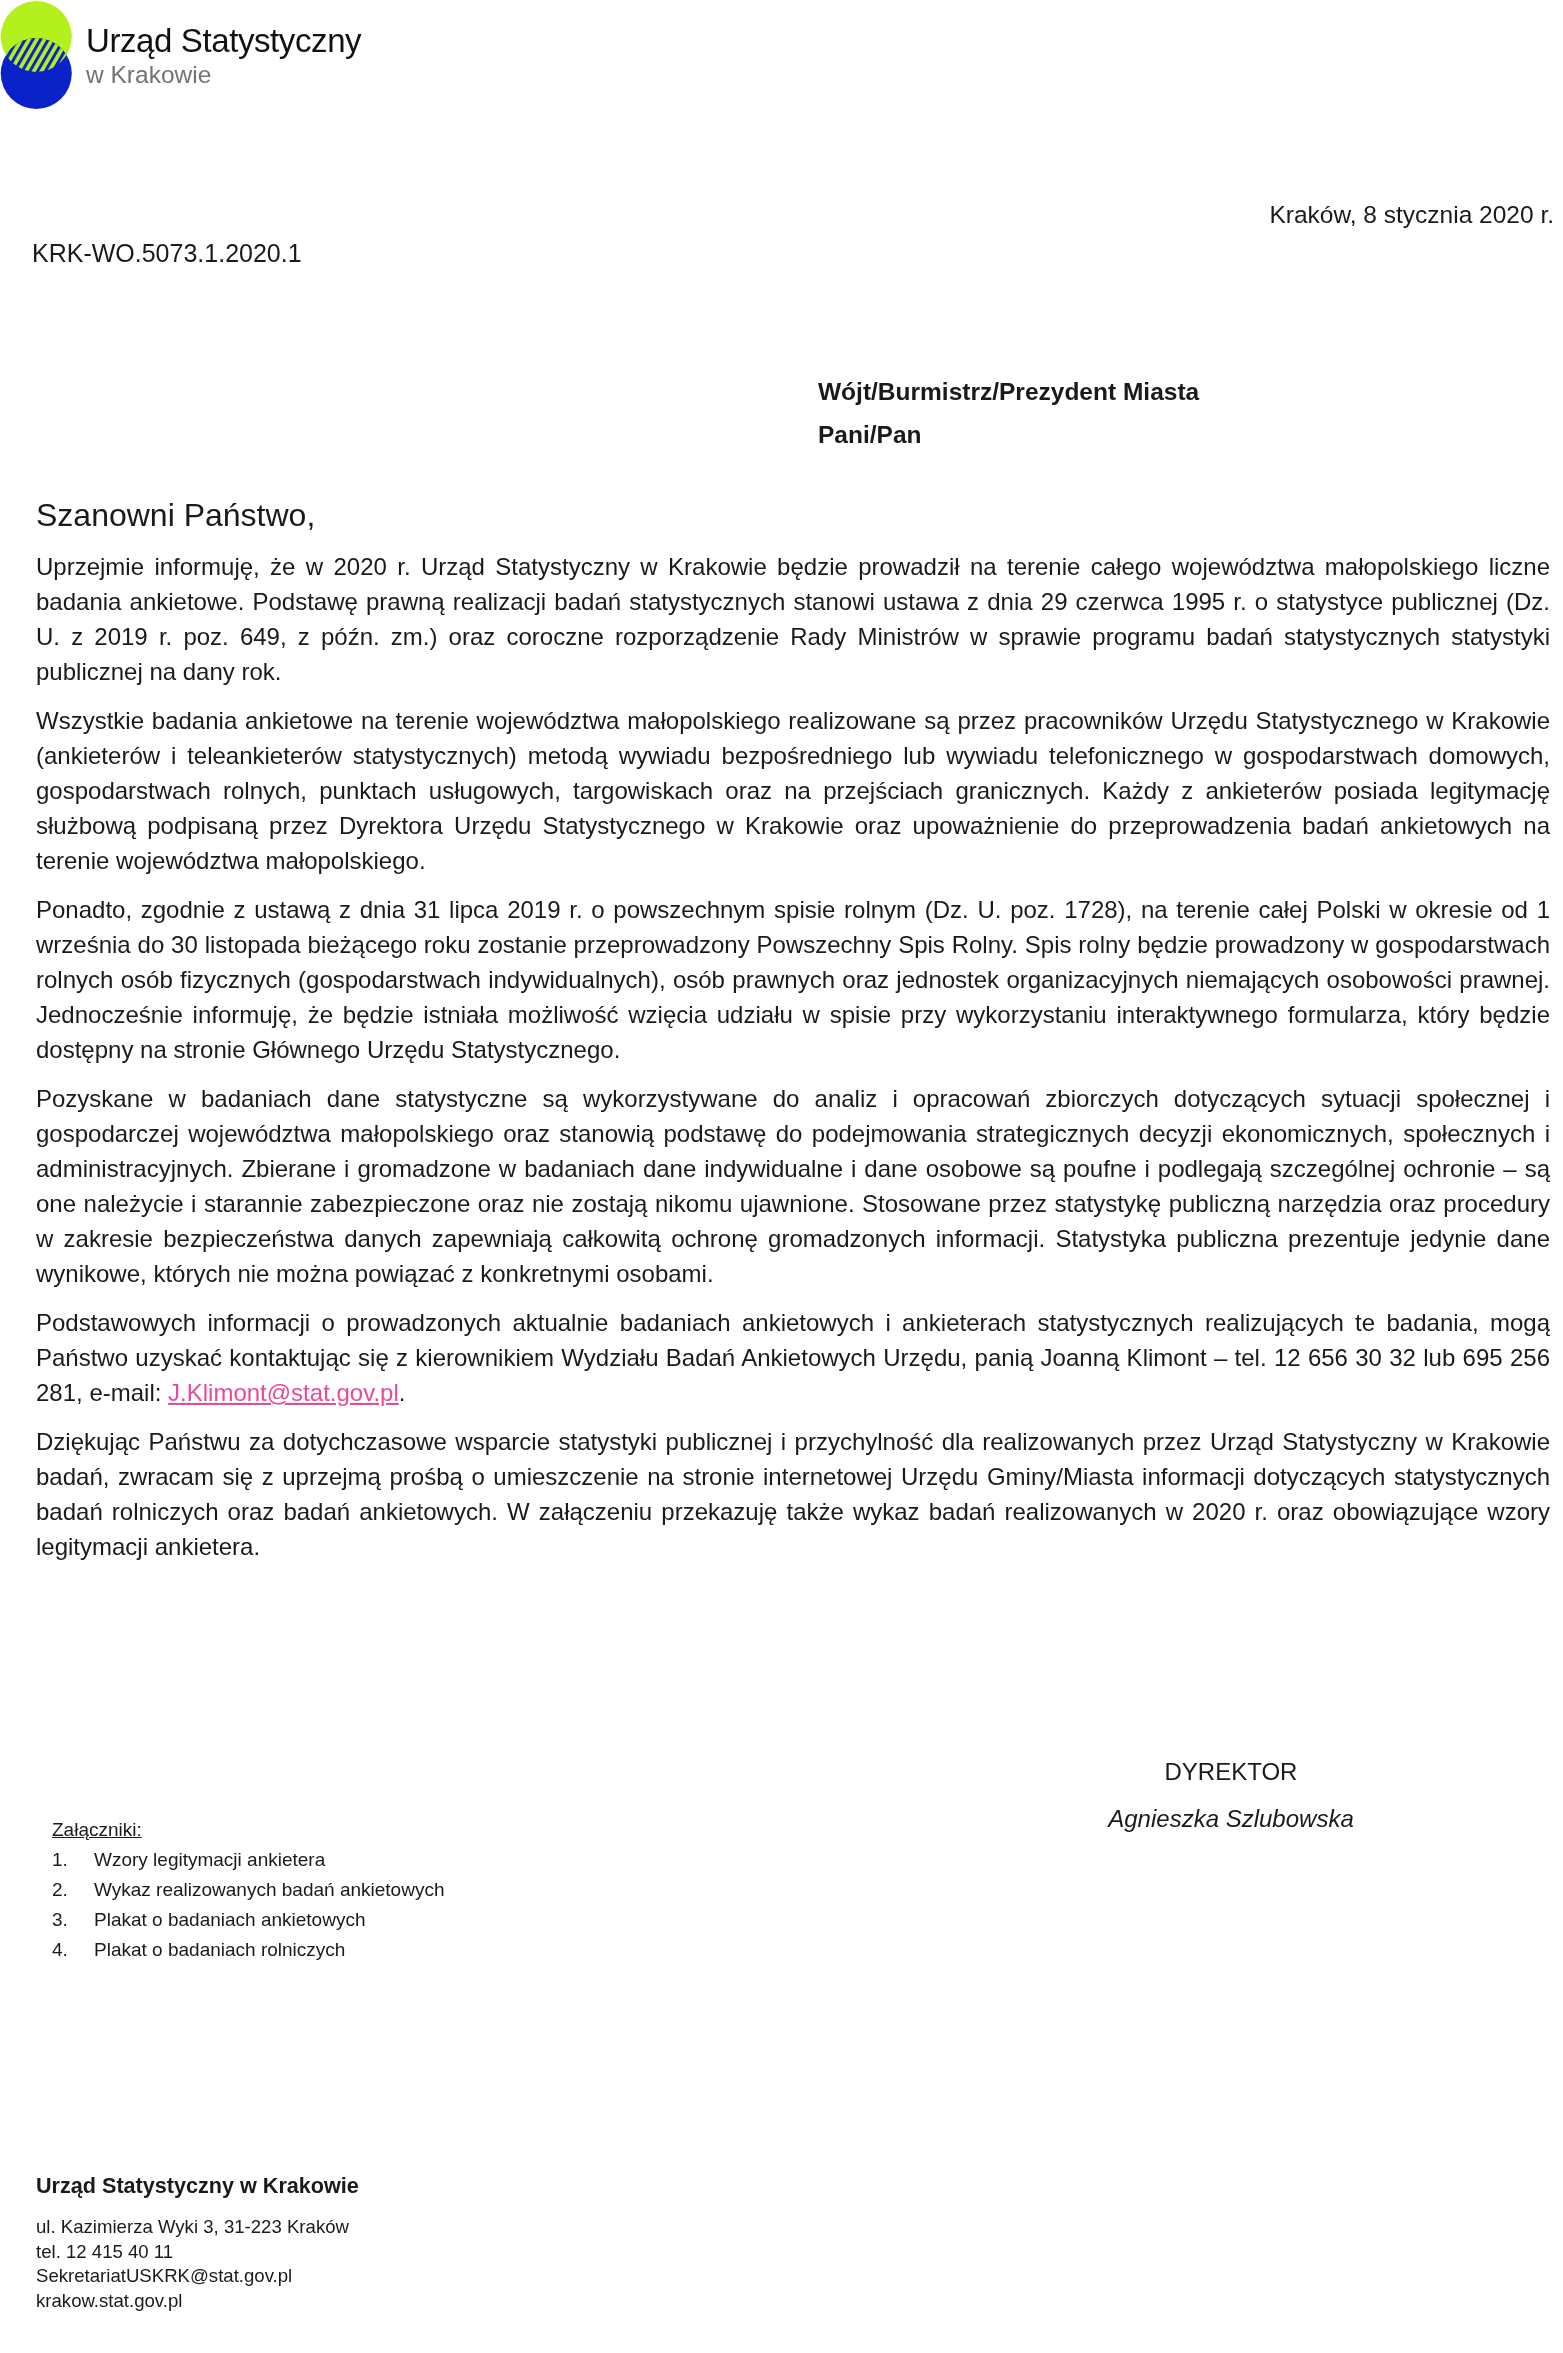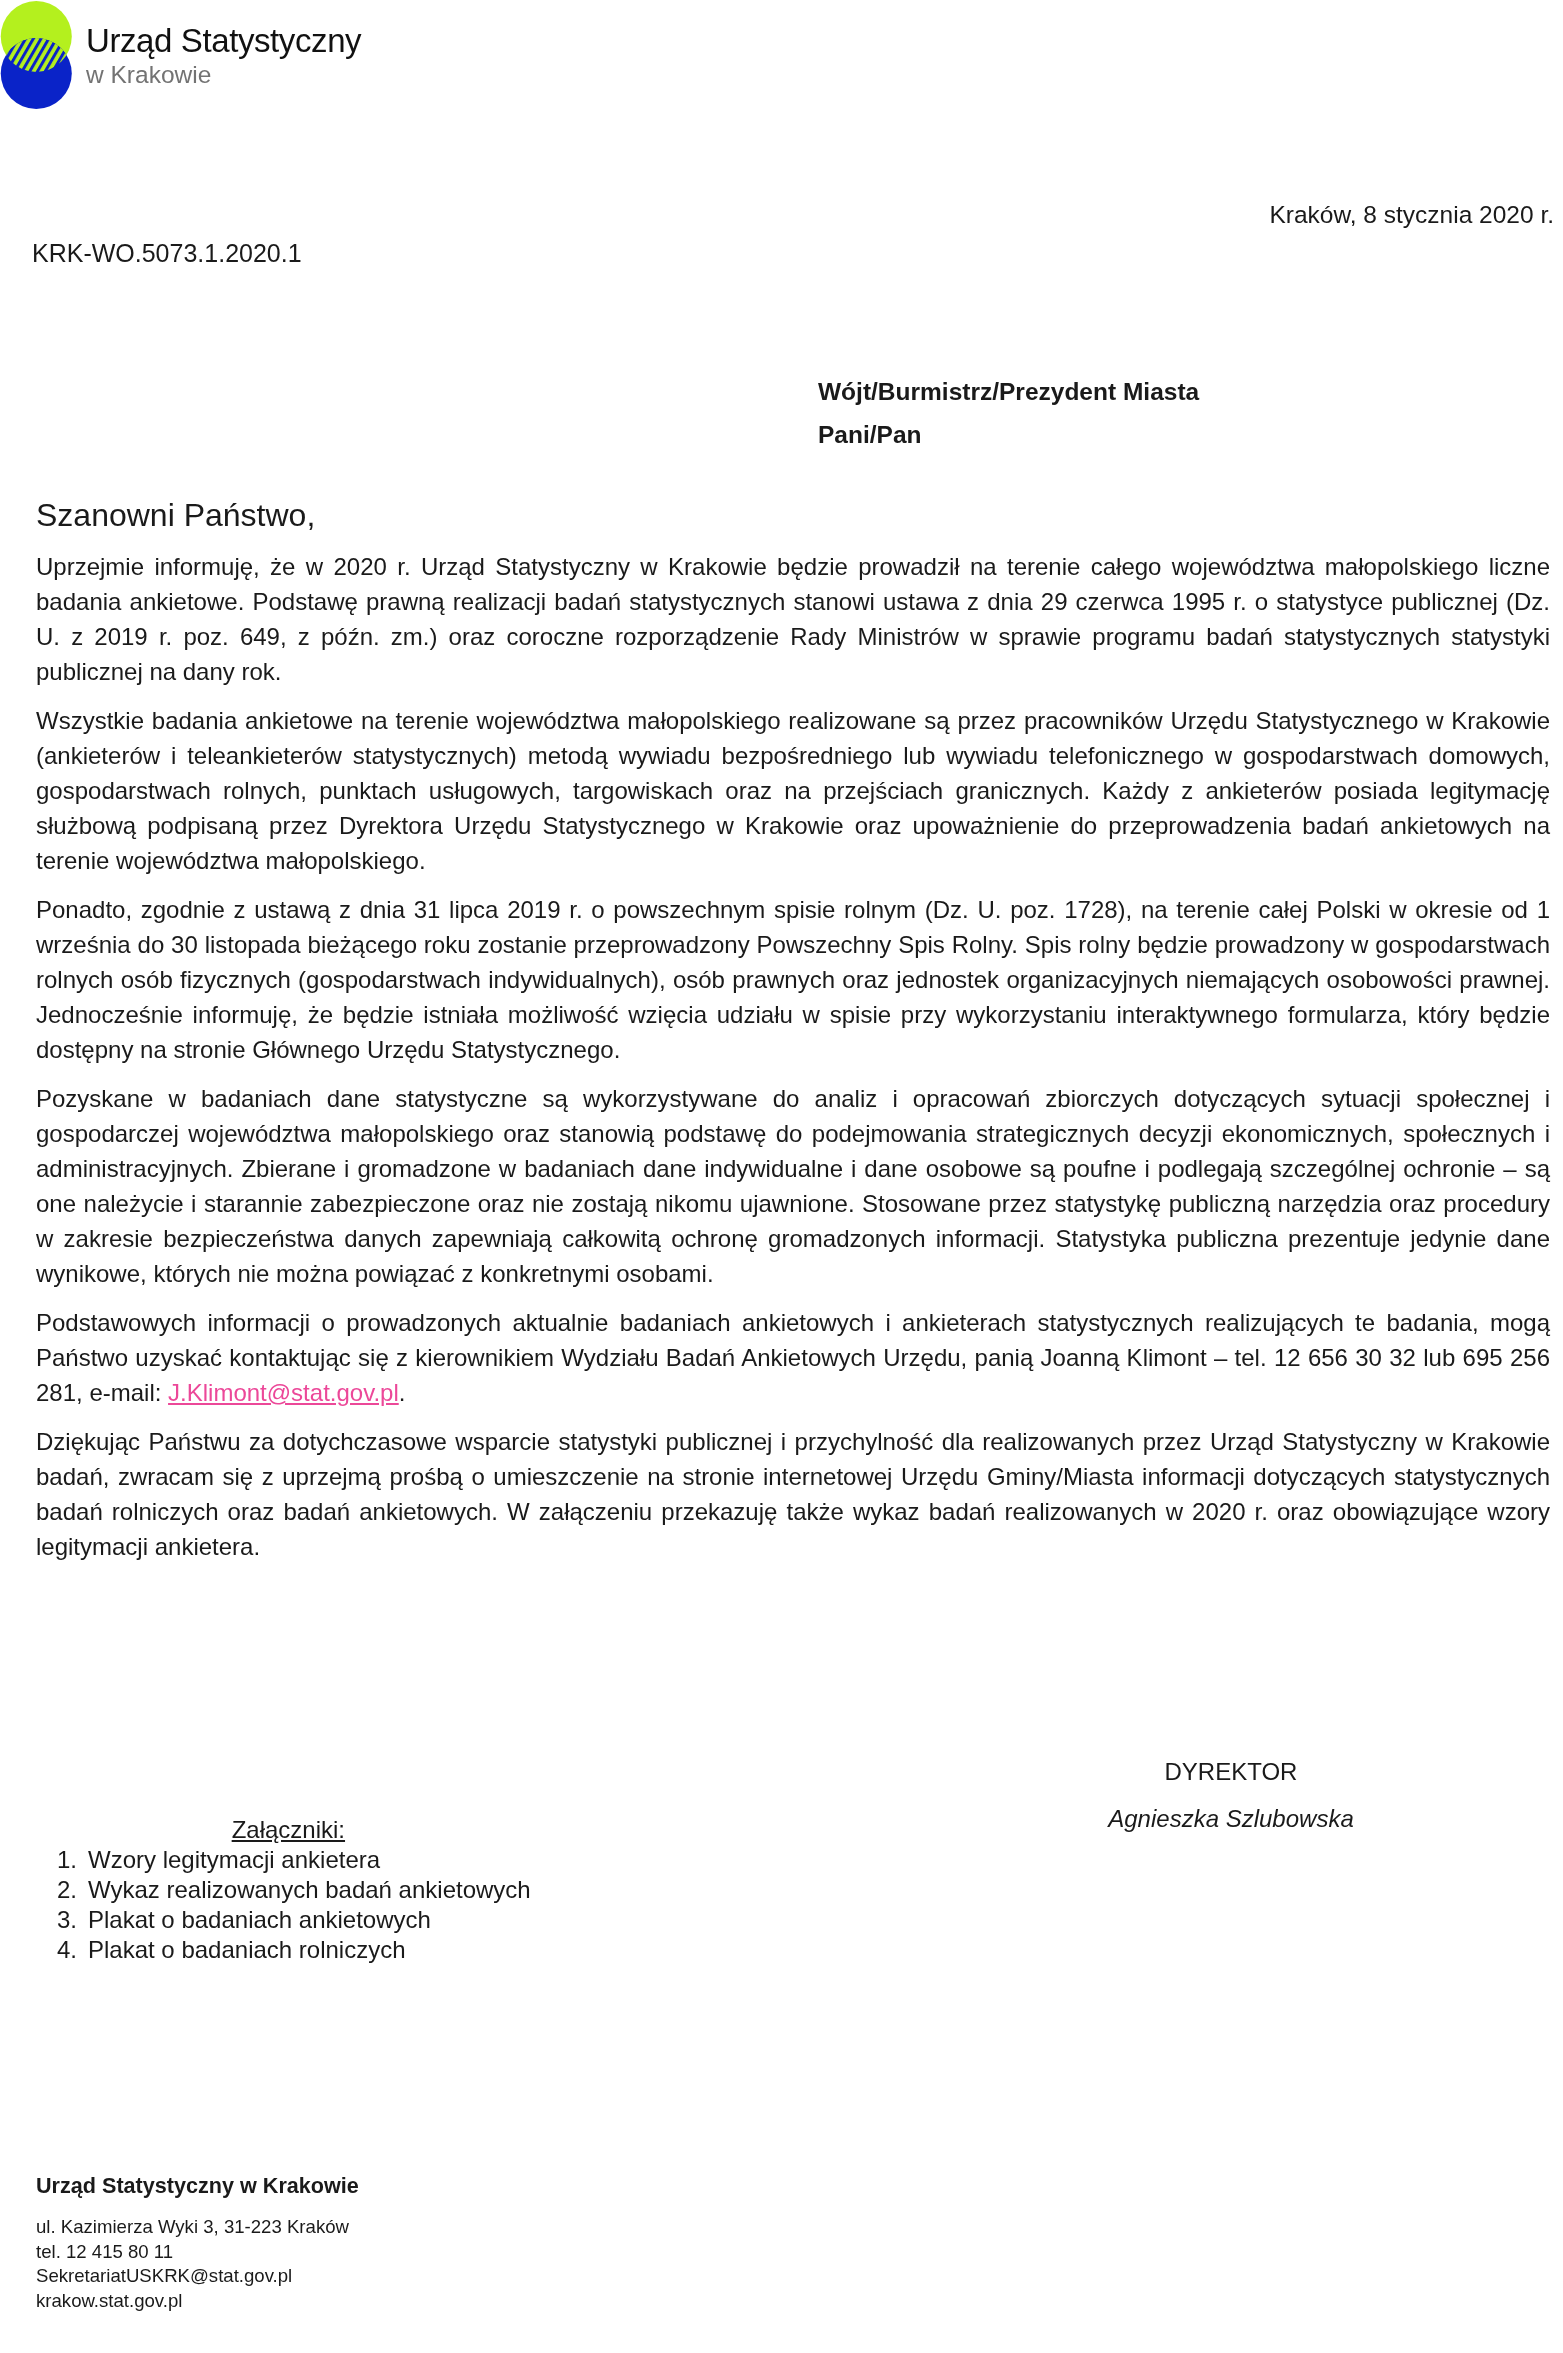--- a/index.html
+++ b/index.html
@@ -20,21 +20,21 @@
 
   .salutation { left: 36px; top: 497px; font-size: 32px; }
 
   .body-text { left: 36px; top: 549px; width: 1514px; font-size: 24px; line-height: 35px; }
   .body-text p { margin: 0 0 14px 0; text-align: justify; }
   .body-text a { color: #ec4899; text-decoration: underline; }
 
   .signature { left: 1056px; top: 1758px; width: 350px; text-align: center; font-size: 24px; }
   .sig-title { display: block; margin-bottom: 19.3px; }
   .sig-name { display: block; font-style: italic; }
-  .att-block { left: 46px; top: 1815px; font-size: 24px; line-height: 30px; text-align: center; }
+  .att-block { left: 52px; top: 1815px; font-size: 19px; line-height: 30px; }
   .att-head { text-decoration: underline; display: block; }
   .att-list { margin: 0; padding: 0; list-style: none; }
   .att-list li { display: flex; }
   .att-num { width: 42px; display: inline-block; }
 
   .footer { left: 36px; top: 2173px; }
   .footer-name { font-size: 21.6px; font-weight: bold; margin-bottom: 16.4px; white-space: nowrap; }
   .footer-line { font-size: 18.6px; line-height: 24.5px; white-space: nowrap; }
 </style>
 </head>
@@ -103,17 +103,17 @@
     <li>
         <span class="att-num">4.</span>
         <span>Plakat o badaniach rolniczych</span>
       </li>
   </ul>
 </div>
 
 <div class="abs footer">
   <div class="footer-name">Urząd Statystyczny w Krakowie</div>
   <div class="footer-line">ul. Kazimierza Wyki 3,  31-223 Kraków</div>
-  <div class="footer-line">tel. 12 415 80 11</div>
+  <div class="footer-line">tel. 12 415 40 11</div>
   <div class="footer-line">SekretariatUSKRK@stat.gov.pl</div>
   <div class="footer-line">krakow.stat.gov.pl</div>
 </div>
 
 
 </body></html>

